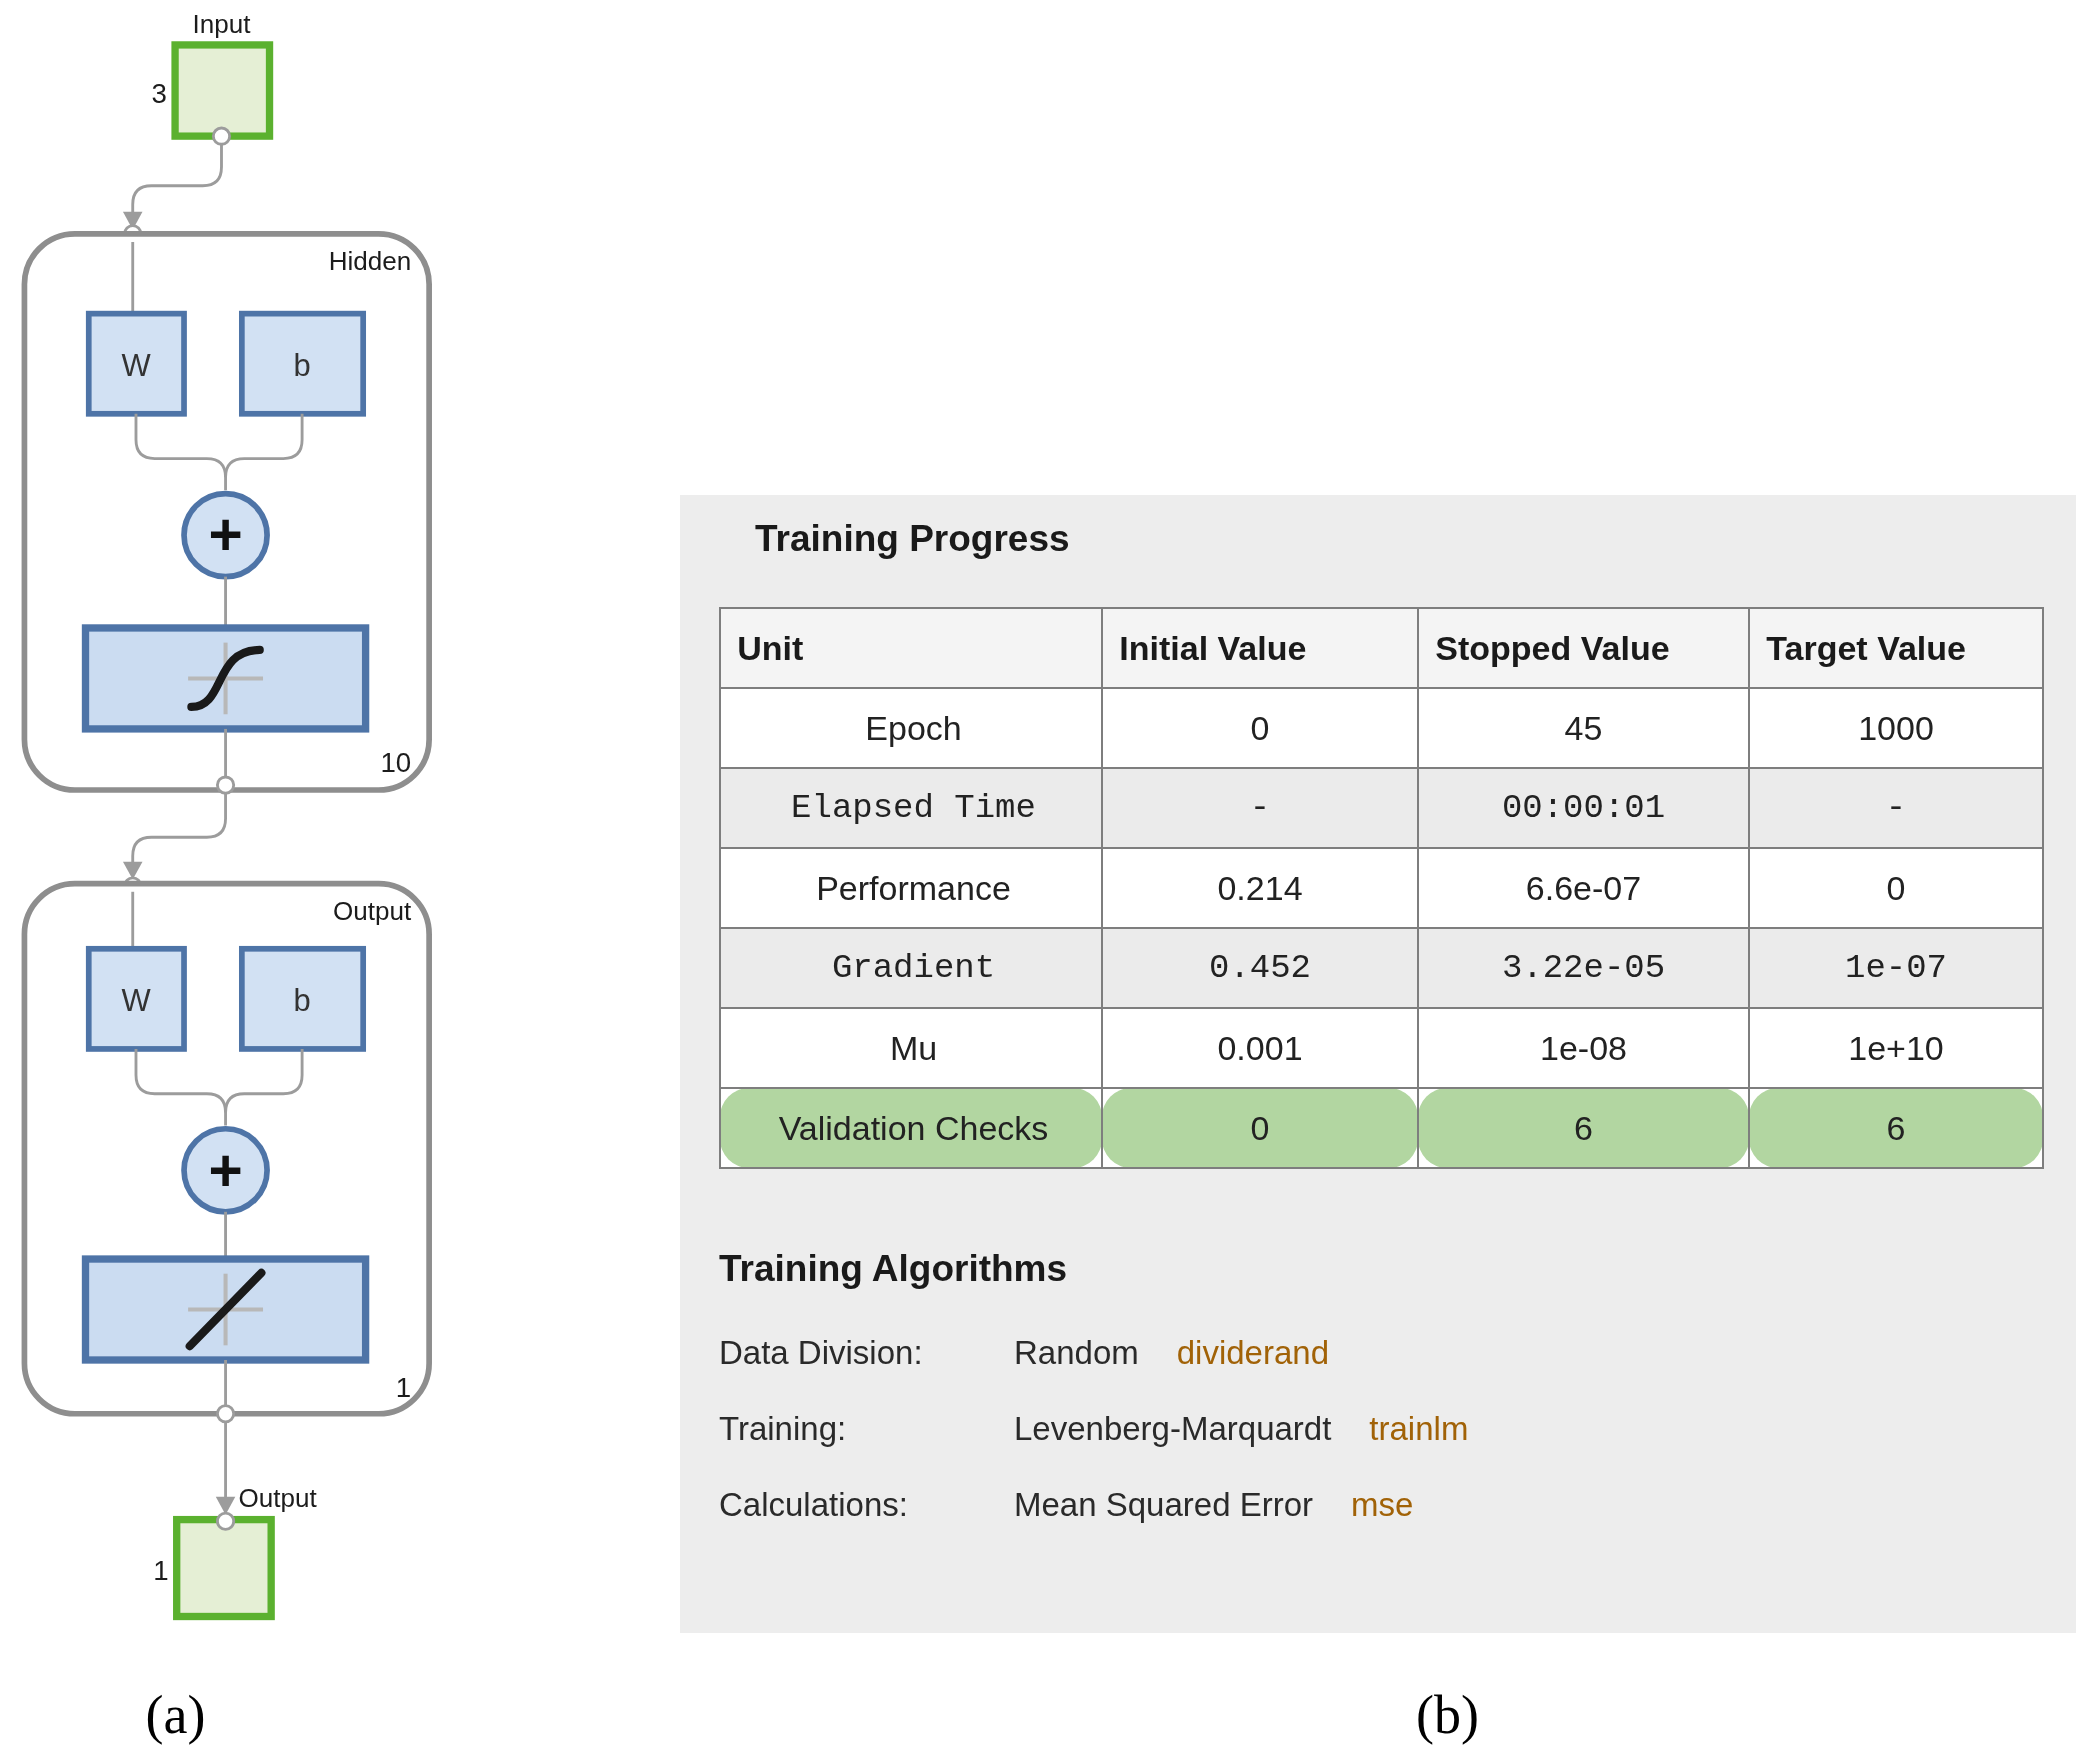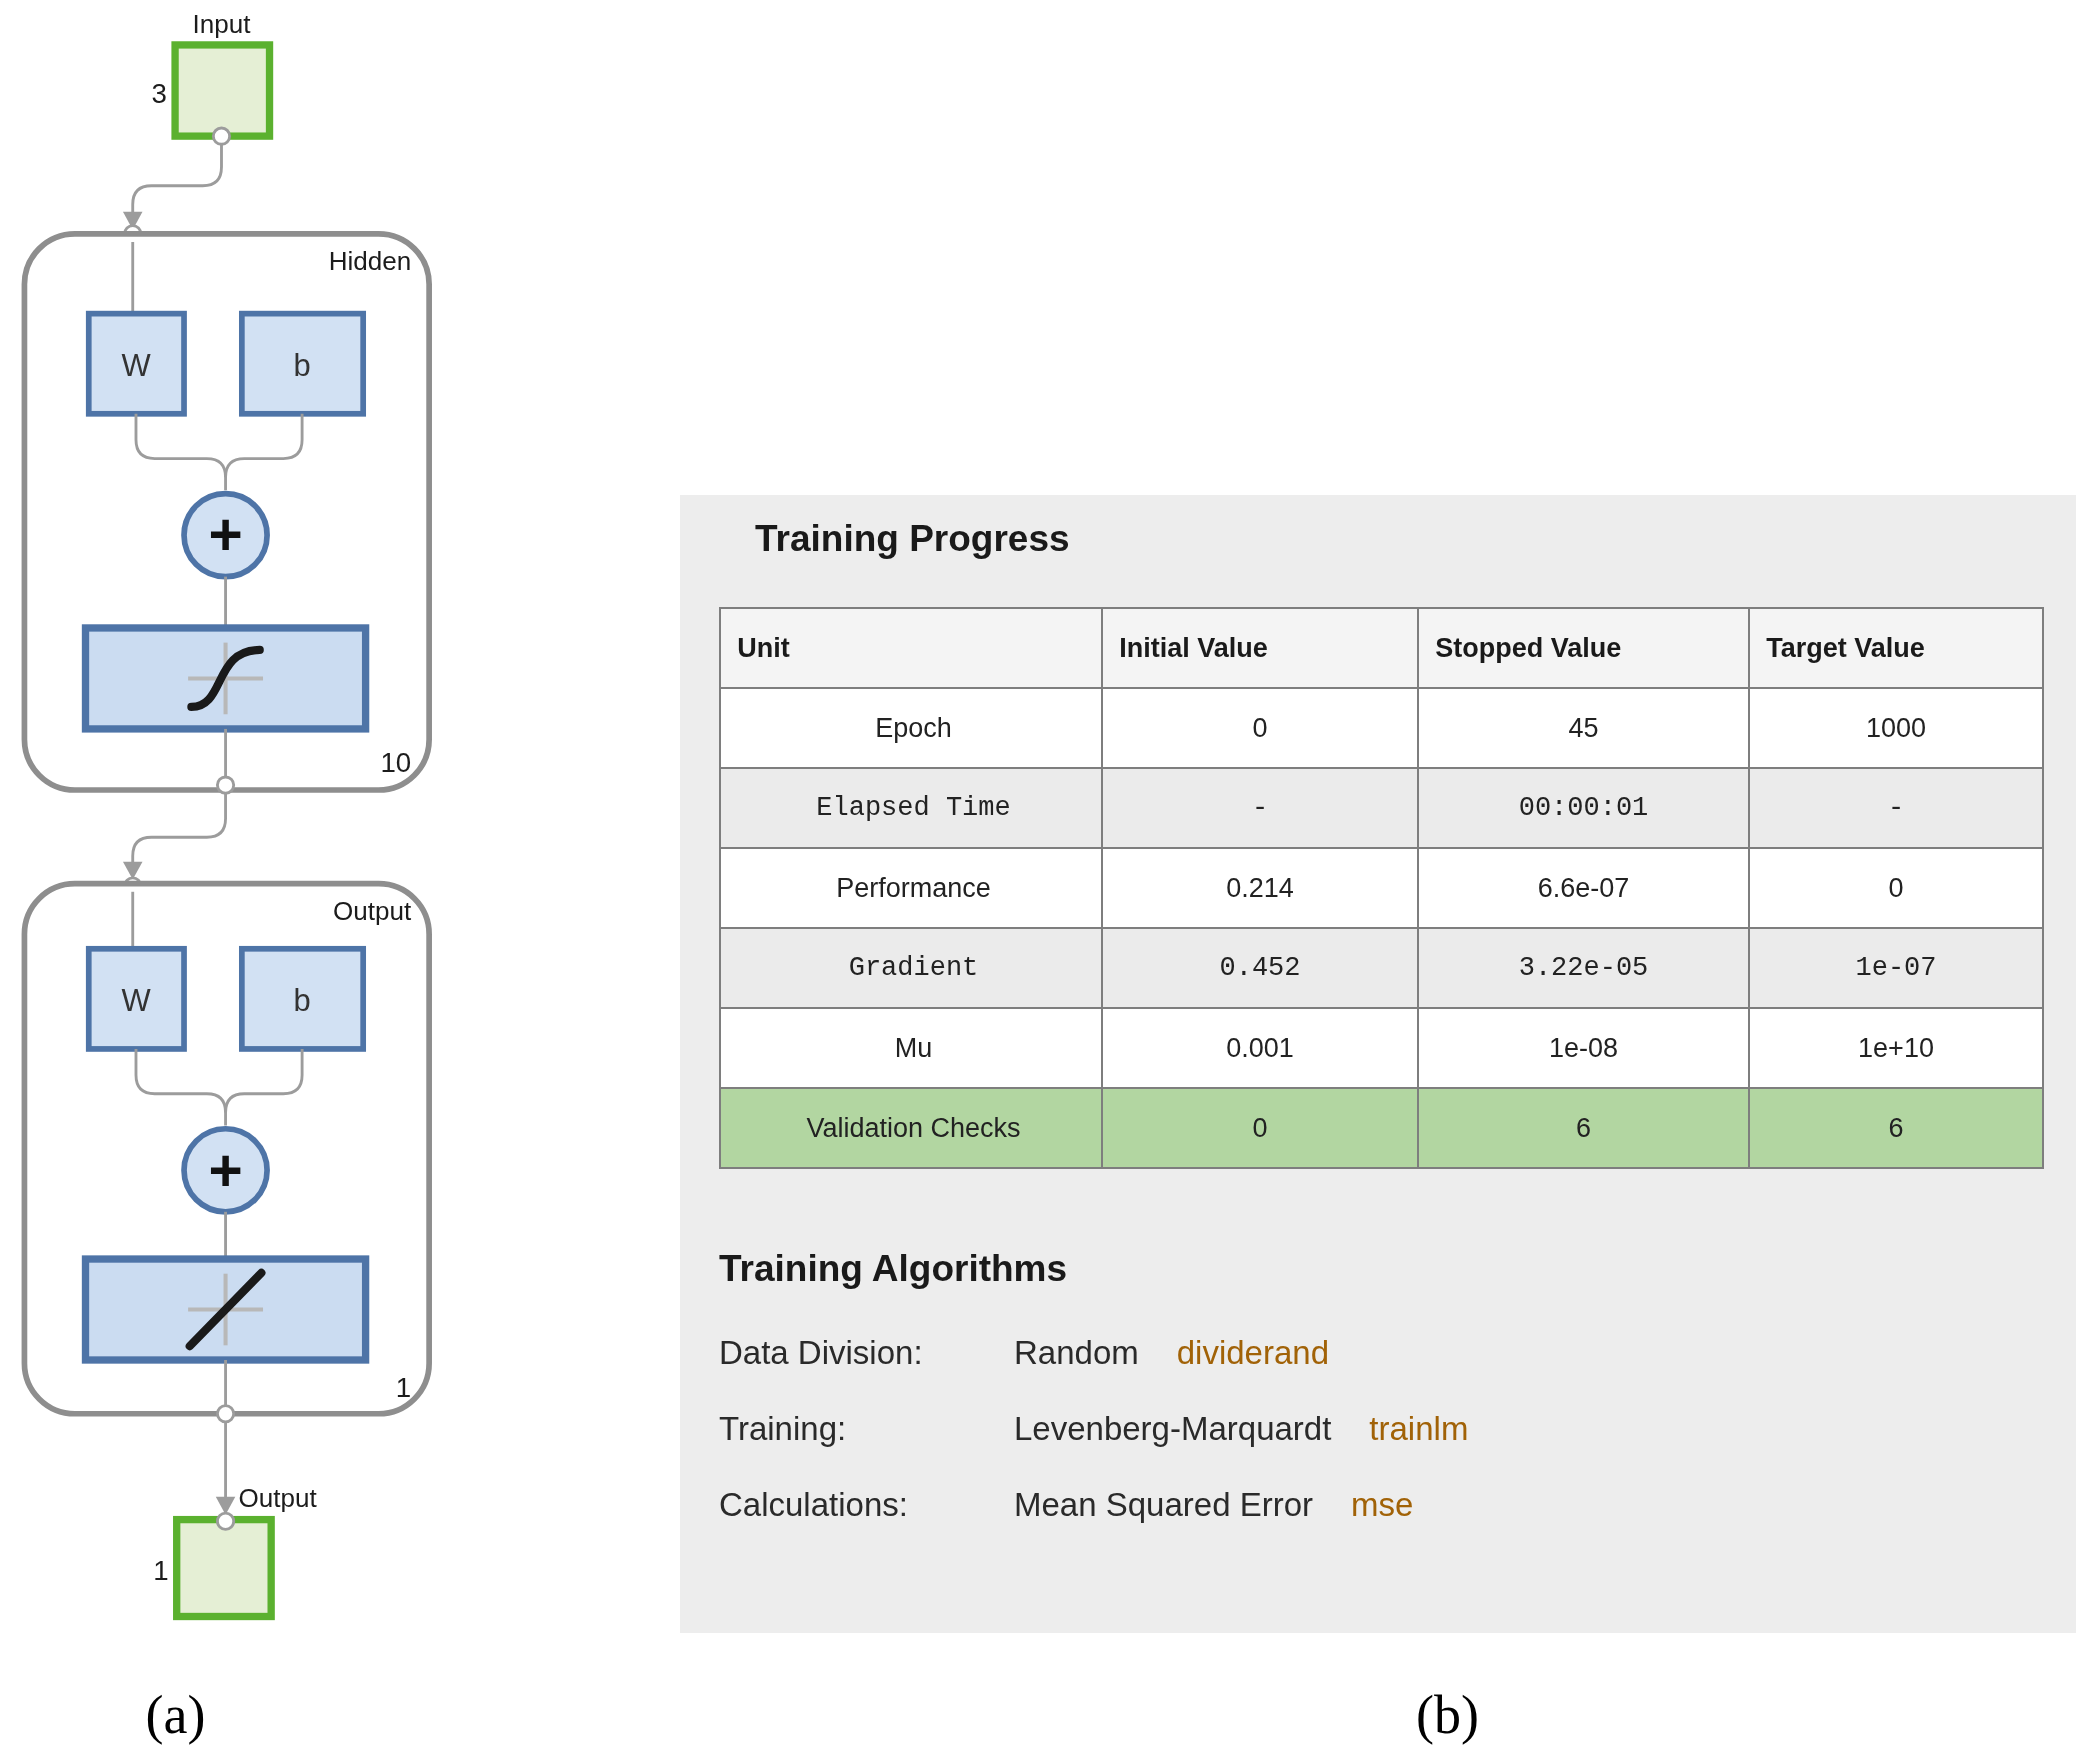--- a/index.html
+++ b/index.html
@@ -22,28 +22,28 @@
   .axis{stroke:#b8b8b8;stroke-width:5;}
   .curve{stroke:#1a1a1a;stroke-width:10;fill:none;stroke-linecap:round;}
 
   
   .panel{position:absolute;left:680px;top:495px;width:1396px;height:1138px;background:#ededed;}
   .panel-title{position:absolute;left:39px;font-size:37px;font-weight:bold;color:#1a1a1a;}
   #tp-title{top:23px;margin-left:36px;}
   #ta-title{top:753px;}
   table.tp{position:absolute;left:39px;top:112px;border-collapse:collapse;table-layout:fixed;
            background:#ffffff;}
-  table.tp th, table.tp td{border:2.4px solid #7e7e7e;height:78px;font-size:27px;
+  table.tp th, table.tp td{border:2.4px solid #7e7e7e;height:78px;font-size:34px;
            padding:0;overflow:hidden;white-space:nowrap;}
   table.tp th{background:#f4f4f4;font-weight:bold;text-align:left;padding-left:16.3px;color:#1a1a1a;}
   table.tp td{text-align:center;color:#222;}
   table.tp td.unit{text-align:center;padding-left:5px;}
   table.tp tr.alt td{background:#ebebeb;font-family:Liberation Mono, monospace;}
   table.tp tr.white td{background:#ffffff;}
-  table.tp tr.green td{background:#b2d6a1;}
+  table.tp tr.green td{background:#b2d6a1;border-radius:29px;}
   .algo{position:absolute;left:39px;top:820px;width:1319px;}
   .algo-row{display:flex;align-items:center;height:76px;font-size:33px;}
   .algo-label{width:295px;flex:0 0 295px;color:#2a2a2a;}
   .algo-value{color:#2a2a2a;}
   .algo-code{color:#a16207;margin-left:38px;}
 
   
   .caption{position:absolute;font-family:"Liberation Serif",serif;font-size:54px;color:#000;
            width:163px;text-align:center;}
   #cap-a{left:94px;top:1684px;}

